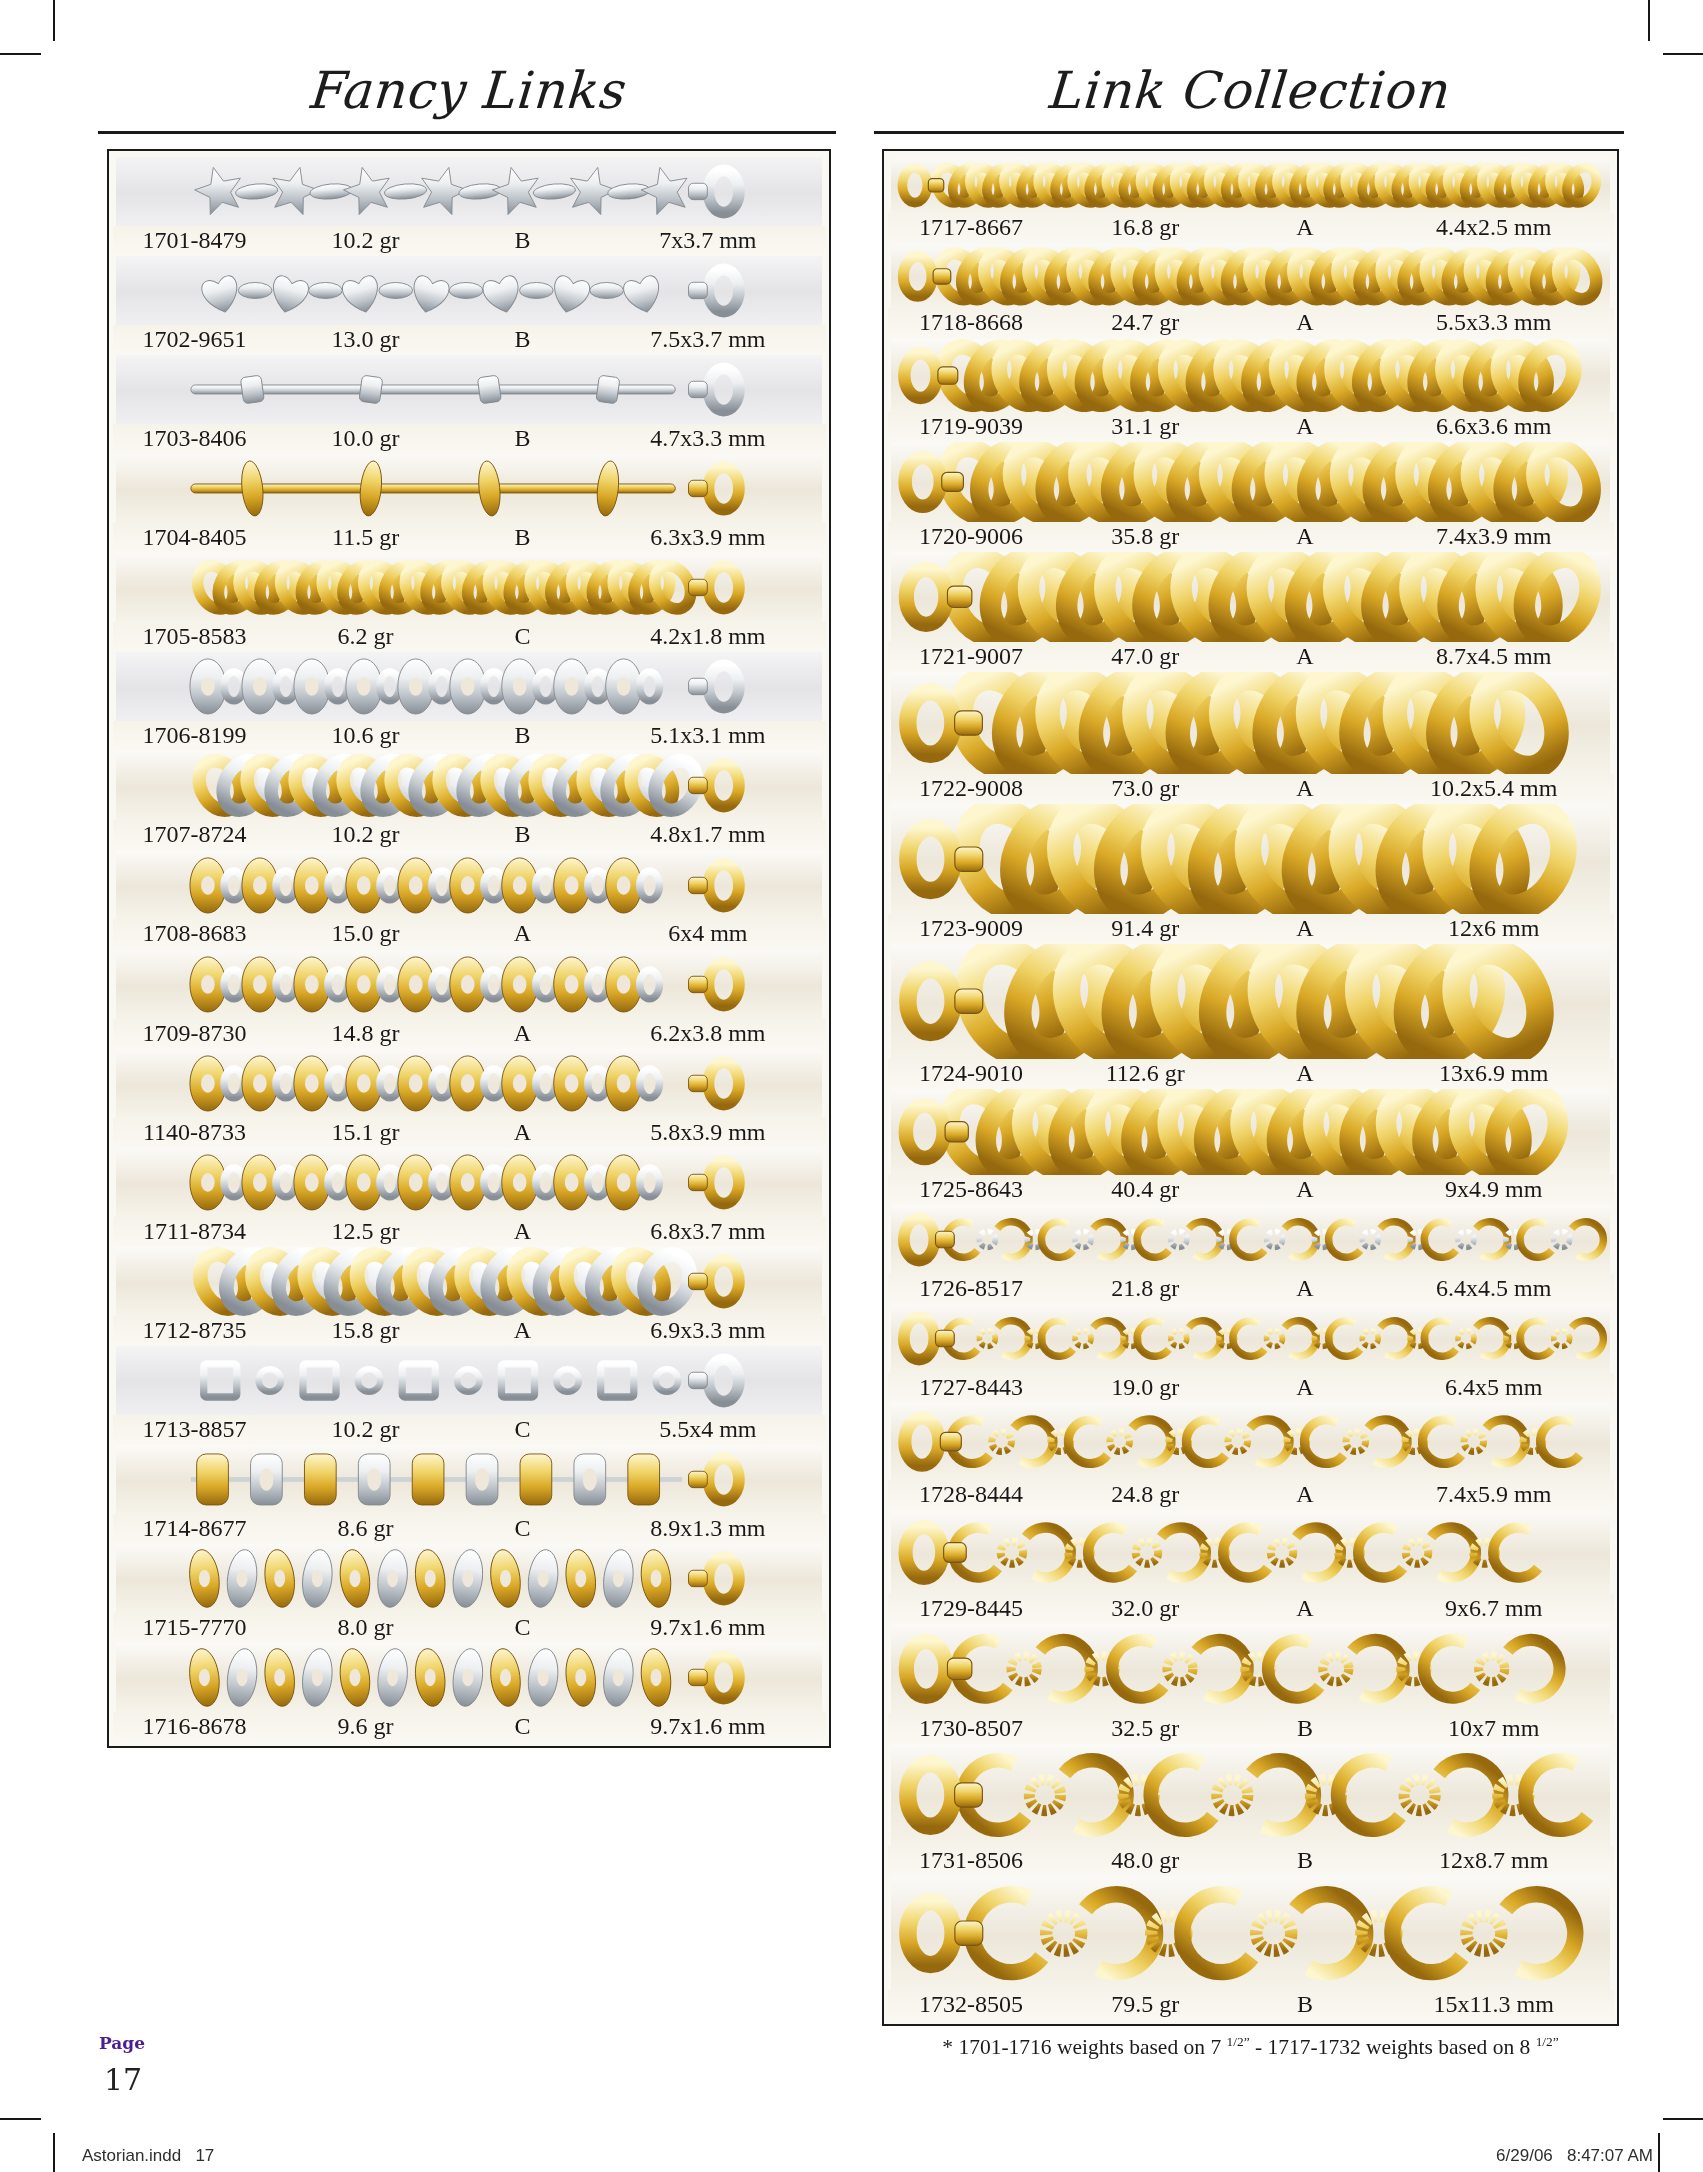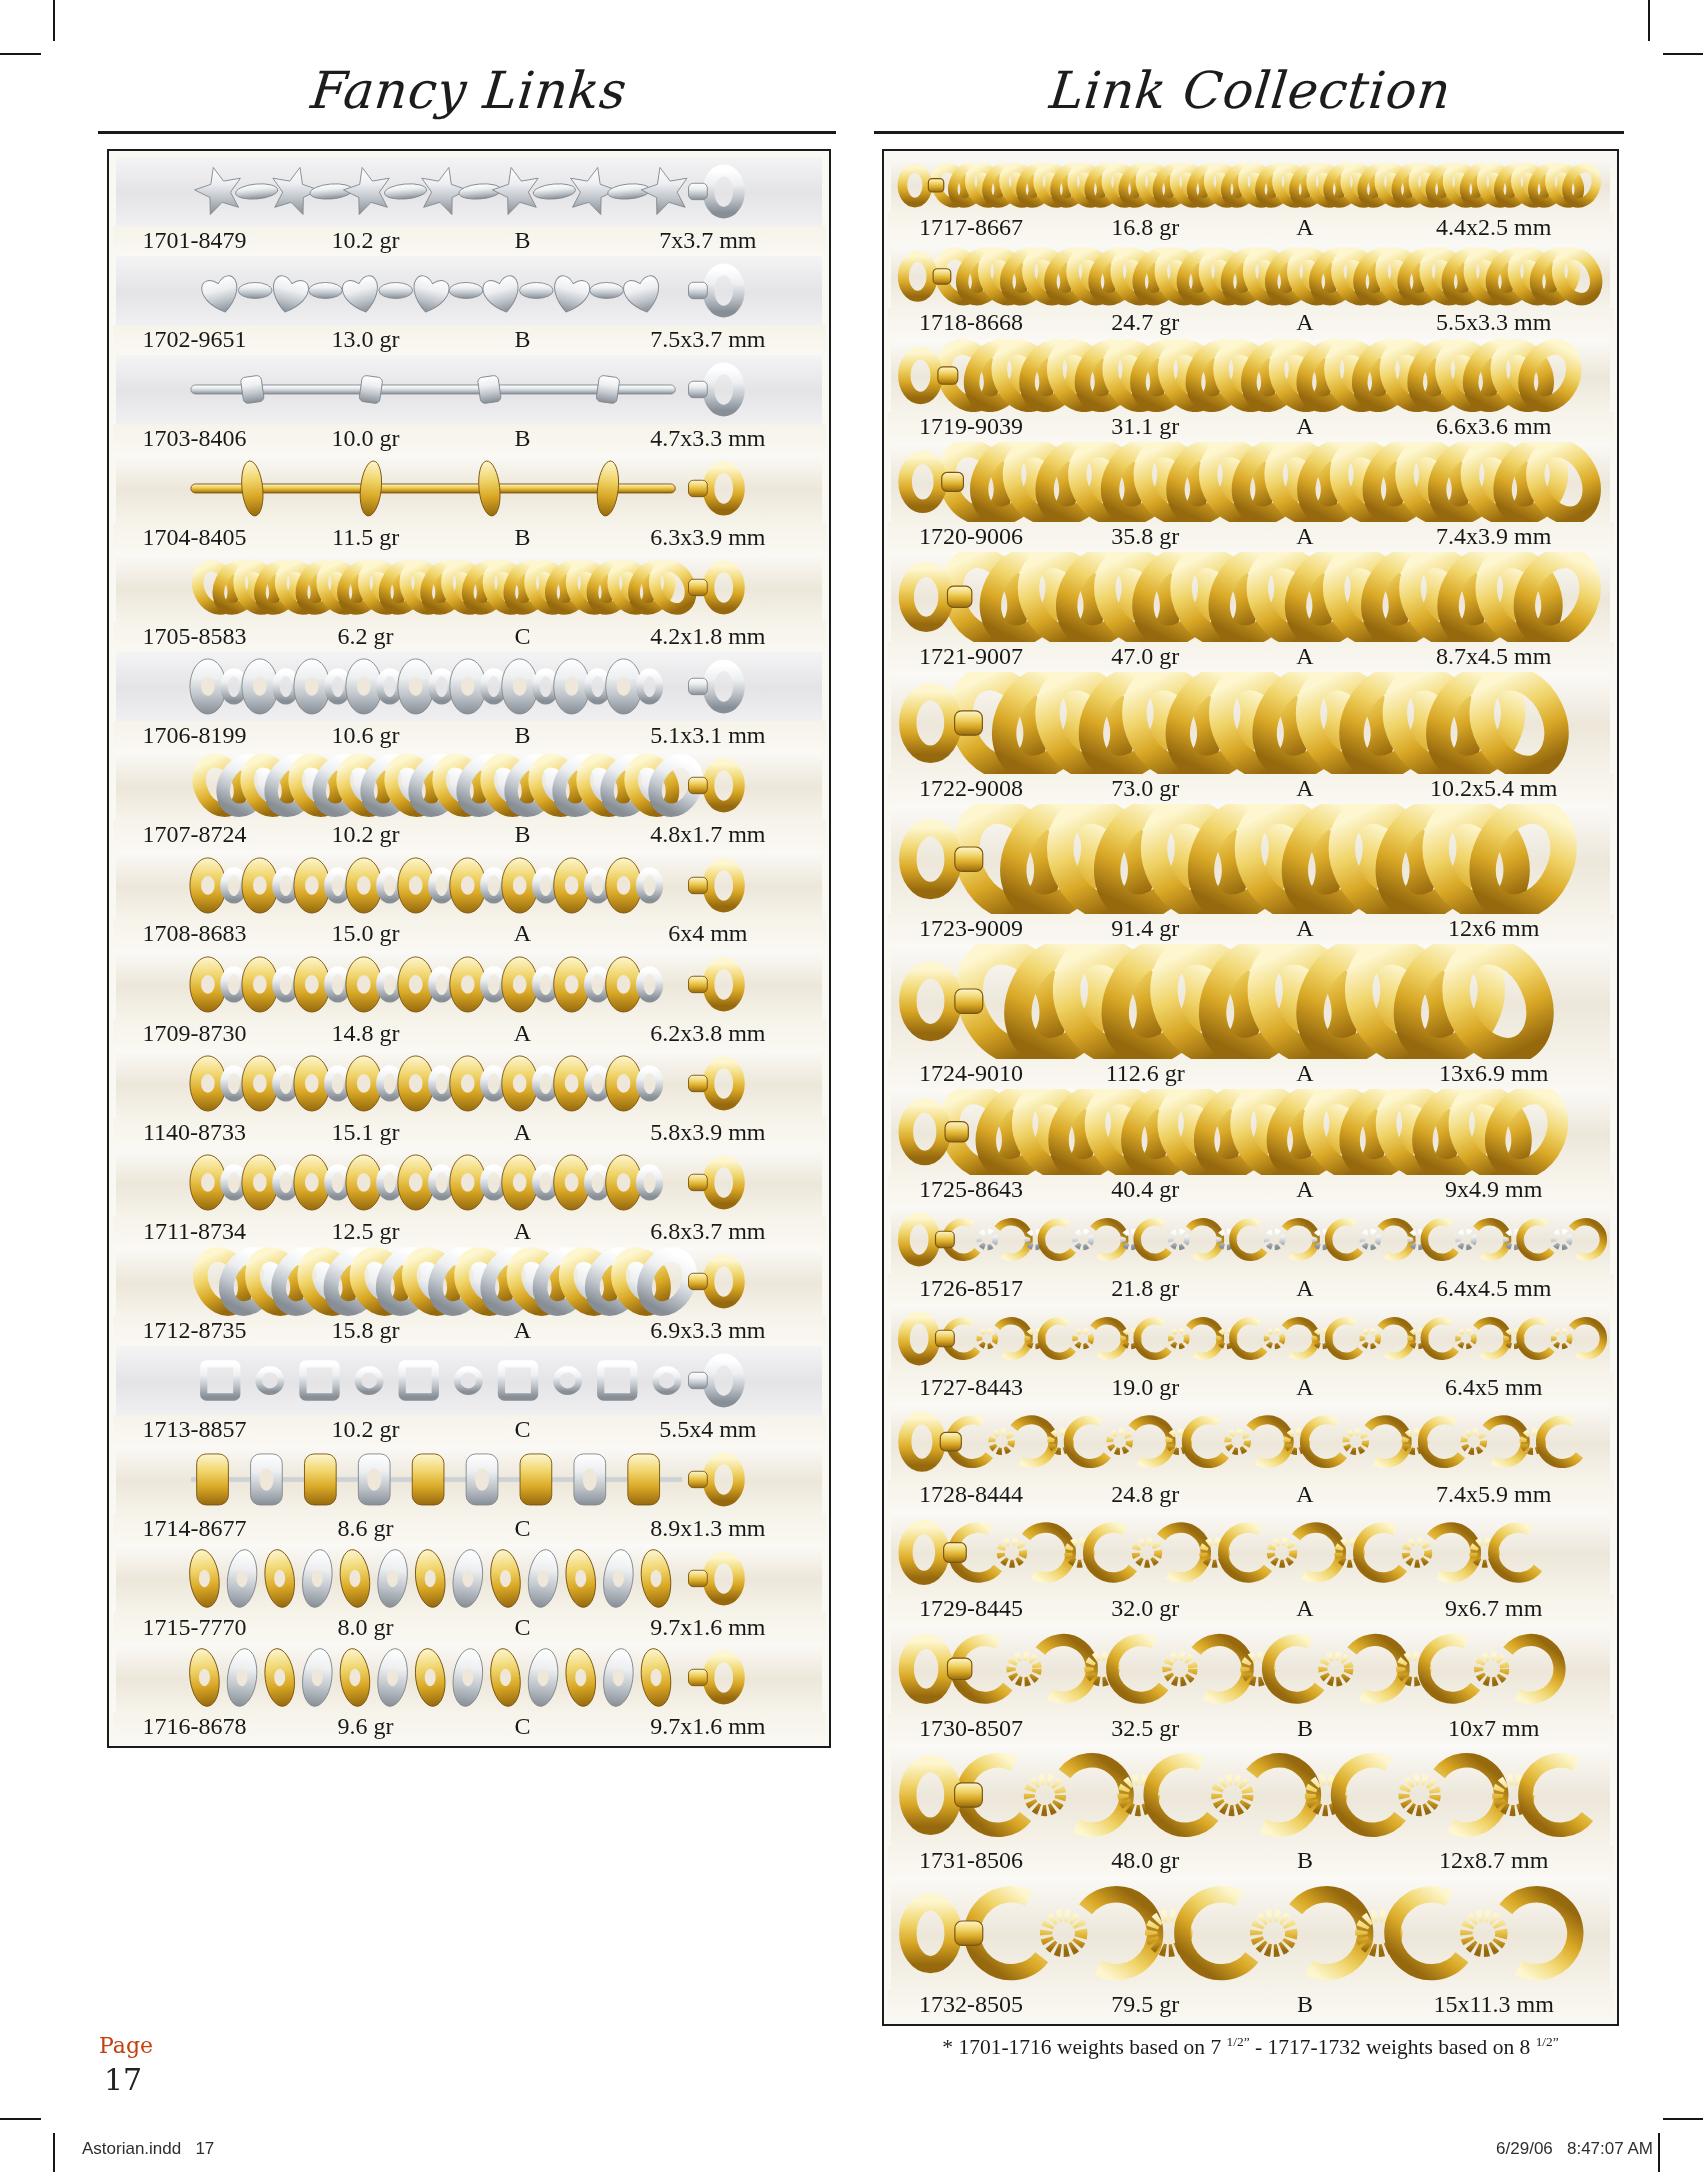--- a/index.html
+++ b/index.html
@@ -21,25 +21,25 @@
   .chain-wrap.cool{background:linear-gradient(180deg,#f4f4f5 0%,#e4e4e7 52%,#f0f0f2 100%);}
   .chain-svg{position:absolute;left:0;top:0;width:100%;height:100%;display:block;}
   .caption{height:29px;flex:0 0 29px;display:grid;grid-template-columns:23% 25% 19% 33%;
       align-items:center;font-size:24px;color:#181818;
       background:linear-gradient(180deg,#f6f3ea, #faf8f2);}
   .caption span{text-align:center;white-space:nowrap;}
 
   .footnote{position:absolute;text-align:center;font-size:21.5px;line-height:29px;color:#1b1b1b;}
   .footnote sup{font-size:13.4px;vertical-align:super;line-height:0;}
 
-  .page-label{position:absolute;font-family:"DejaVu Serif", serif;font-size:22px;color:#c2410c;}
+  .page-label{position:absolute;font-family:"DejaVu Serif", serif;font-size:17px;color:#4c1d95;font-weight:bold;}
   .page-number{position:absolute;font-family:"DejaVu Serif", serif;font-size:30px;color:#222;}
 
   .footer-note{position:absolute;font-family:"Liberation Sans", sans-serif;font-size:17px;
-      color:#2e2e2e;white-space:pre;}
+      color:#2e2e2e;white-space:pre;margin-top:7px;}
 </style>
 </head>
 <body>
 
 <div id="page">
 
   <div class="crop" style="left:53px;top:0;width:1.7px;height:41px;"></div>
   <div class="crop" style="left:0;top:53px;width:41px;height:1.7px;"></div>
   <div class="crop" style="left:1648px;top:0;width:1.7px;height:41px;"></div>
   <div class="crop" style="left:1663px;top:53px;width:41px;height:1.7px;"></div>

